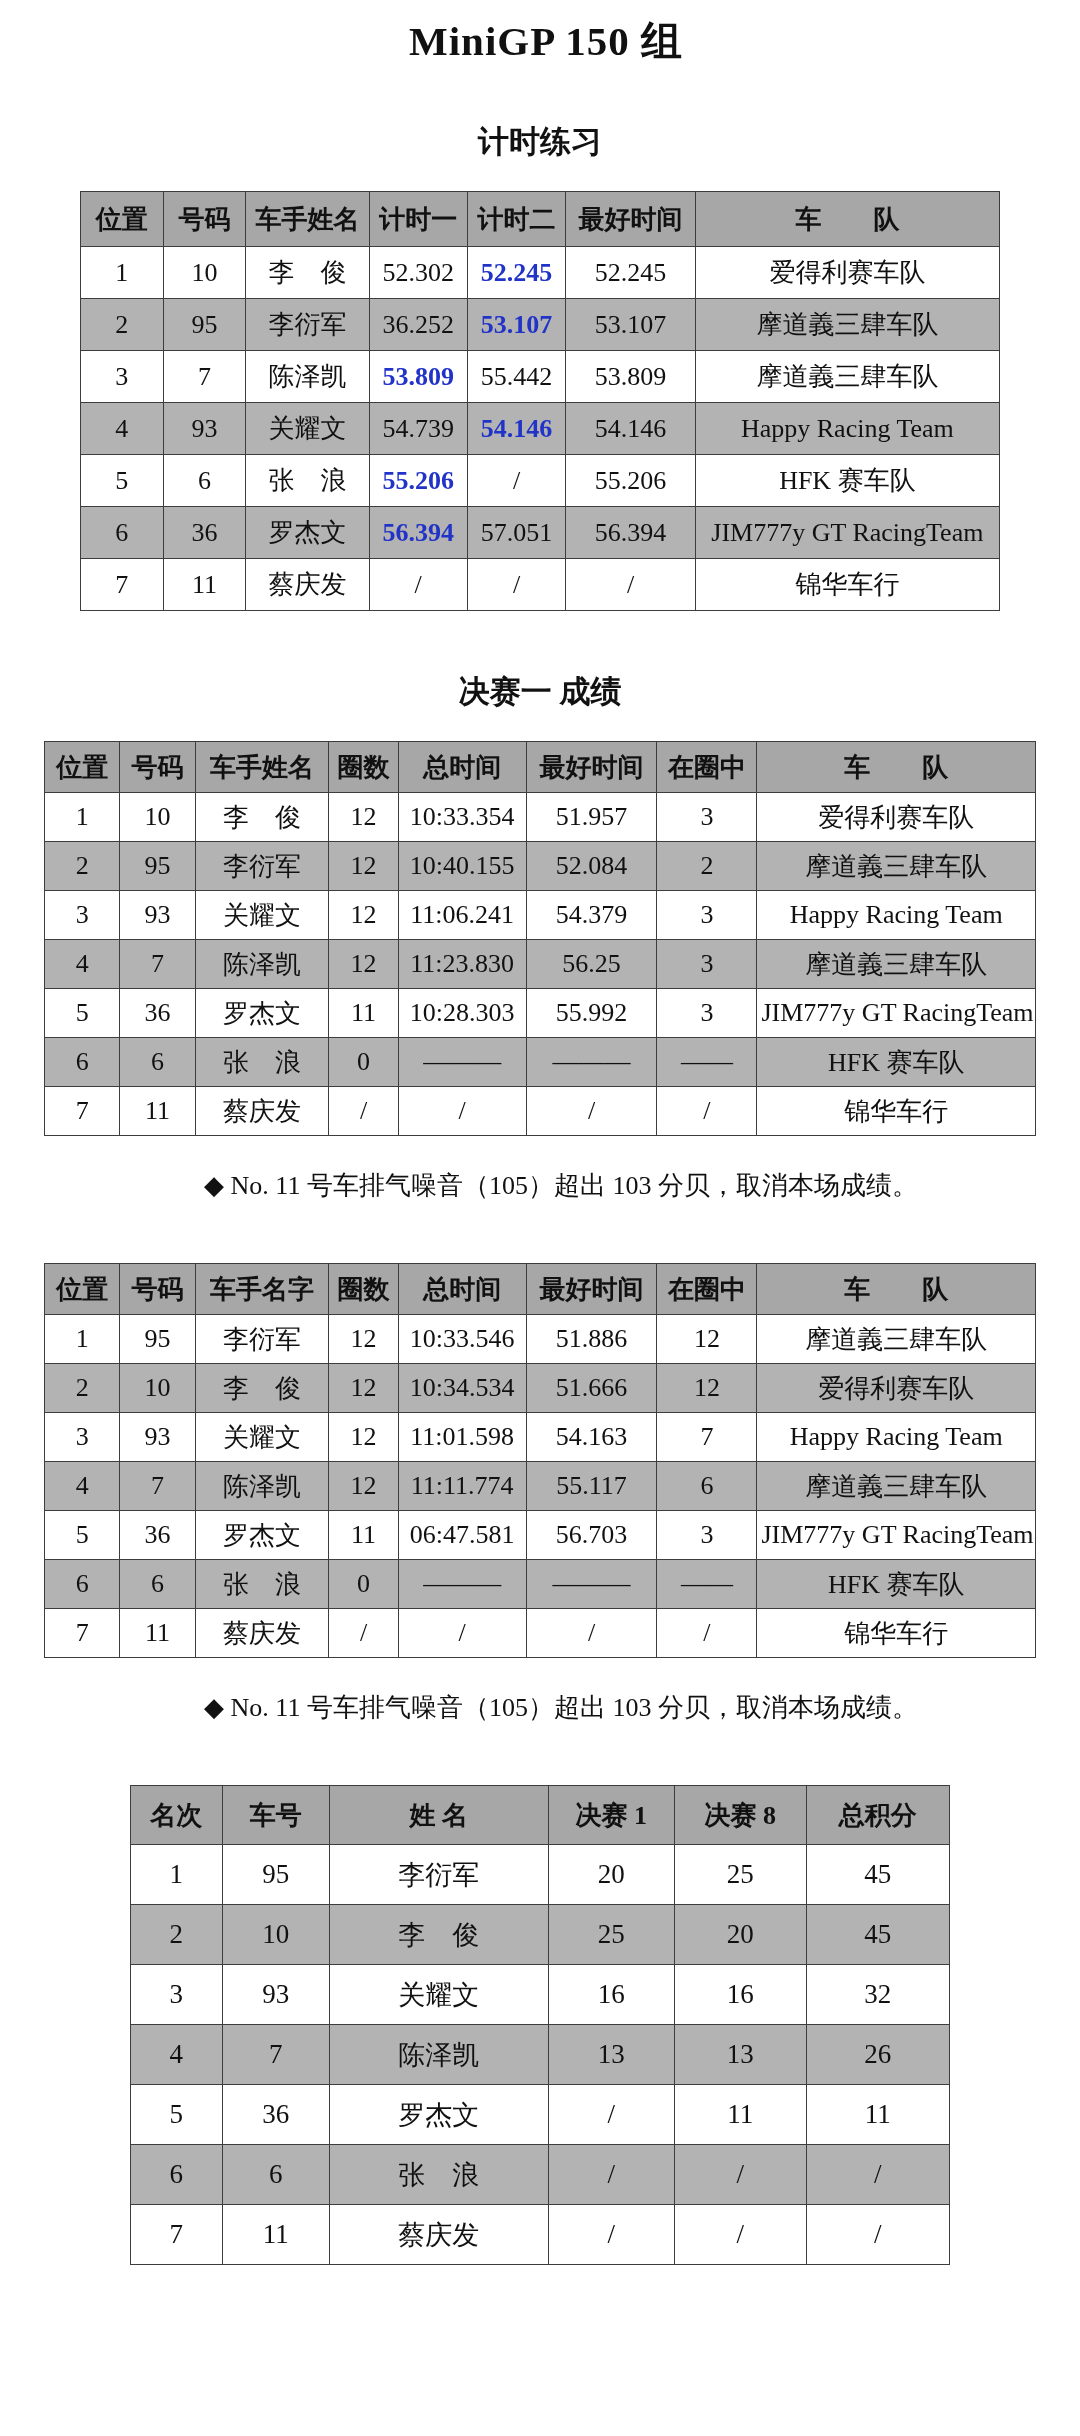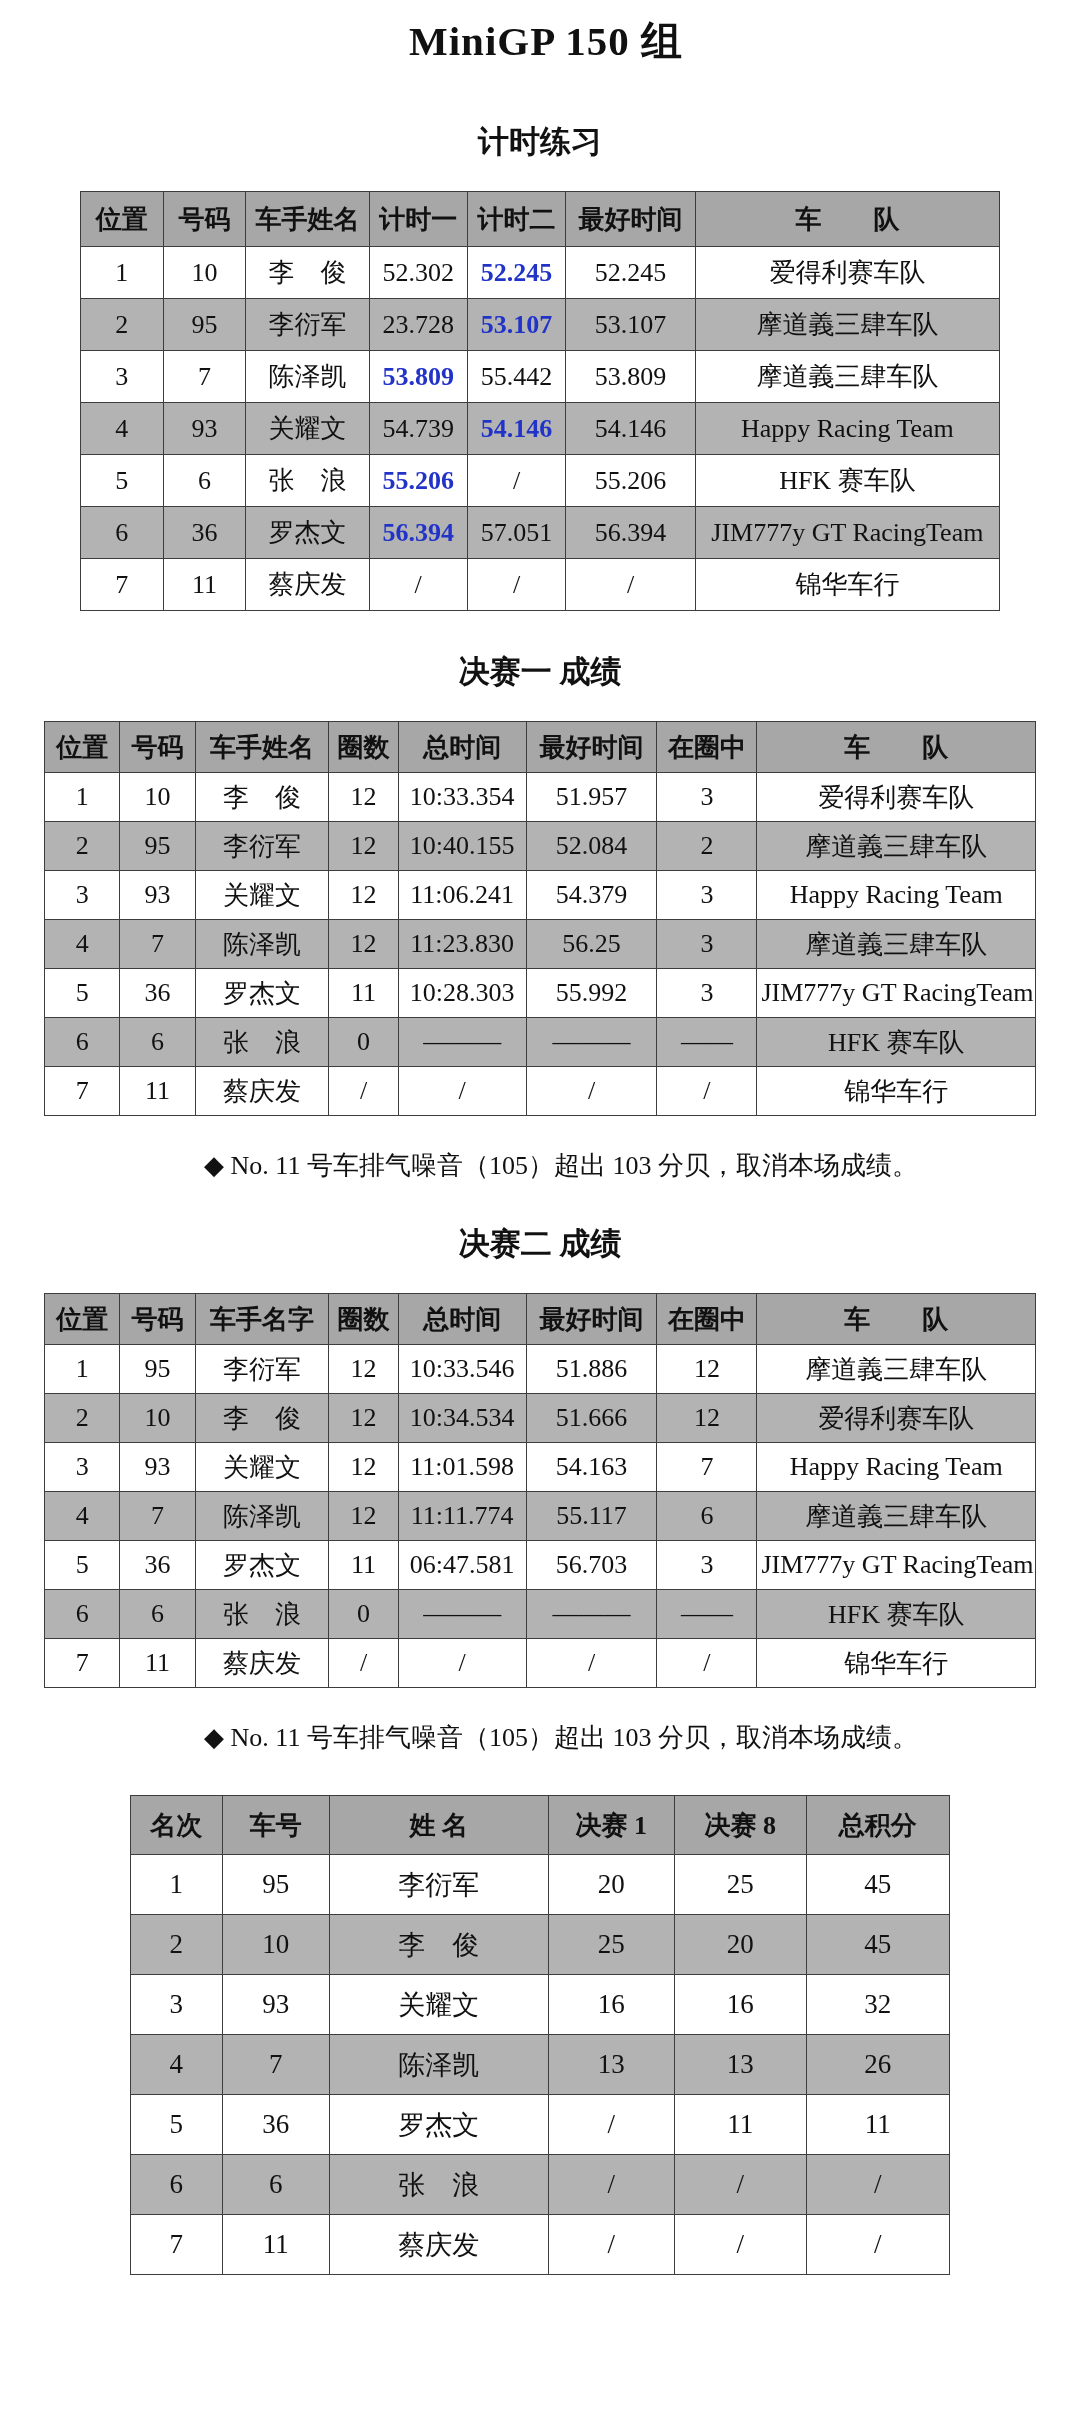--- a/index.html
+++ b/index.html
@@ -18,21 +18,21 @@
     padding-top: 14px;
     padding-bottom: 40px;
   }
   .main-title {
     text-align: center;
     font-size: 41px;
     font-weight: bold;
     margin: 0 0 52px 12px;
     letter-spacing: 1px;
   }
-  .section { margin-bottom: 40px; }
+  .section { margin-bottom: 60px; }
   .section-title {
     text-align: center;
     font-size: 31px;
     font-weight: bold;
     margin: 0 0 28px 0;
   }
   table {
     border-collapse: collapse;
     margin: 0 auto;
     table-layout: fixed;
@@ -108,21 +108,21 @@
               <td>李　俊</td>
               <td>52.302</td>
               <td class="best">52.245</td>
               <td>52.245</td>
               <td>爱得利赛车队</td>
             </tr>
             <tr class="stripe">
               <td>2</td>
               <td>95</td>
               <td>李衍军</td>
-              <td>23.728</td>
+              <td>36.252</td>
               <td class="best">53.107</td>
               <td>53.107</td>
               <td>摩道義三肆车队</td>
             </tr>
             <tr>
               <td>3</td>
               <td>7</td>
               <td>陈泽凯</td>
               <td class="best">53.809</td>
               <td>55.442</td>
@@ -262,21 +262,20 @@
               <td>/</td>
               <td>/</td>
               <td>/</td>
               <td>锦华车行</td>
             </tr>
           </tbody>
         </table>
         <div class="note">◆ No. 11 号车排气噪音（105）超出 103 分贝，取消本场成绩。</div>
       </section>
       <section class="section">
-        <h2 class="section-title">决赛二 成绩</h2>
         <table class="t-final">
           <colgroup>
             <col style="width: 7.6%;">
             <col style="width: 7.6%;">
             <col style="width: 13.5%;">
             <col style="width: 7%;">
             <col style="width: 12.9%;">
             <col style="width: 13.2%;">
             <col style="width: 10.1%;">
             <col style="width: 28.1%;">

